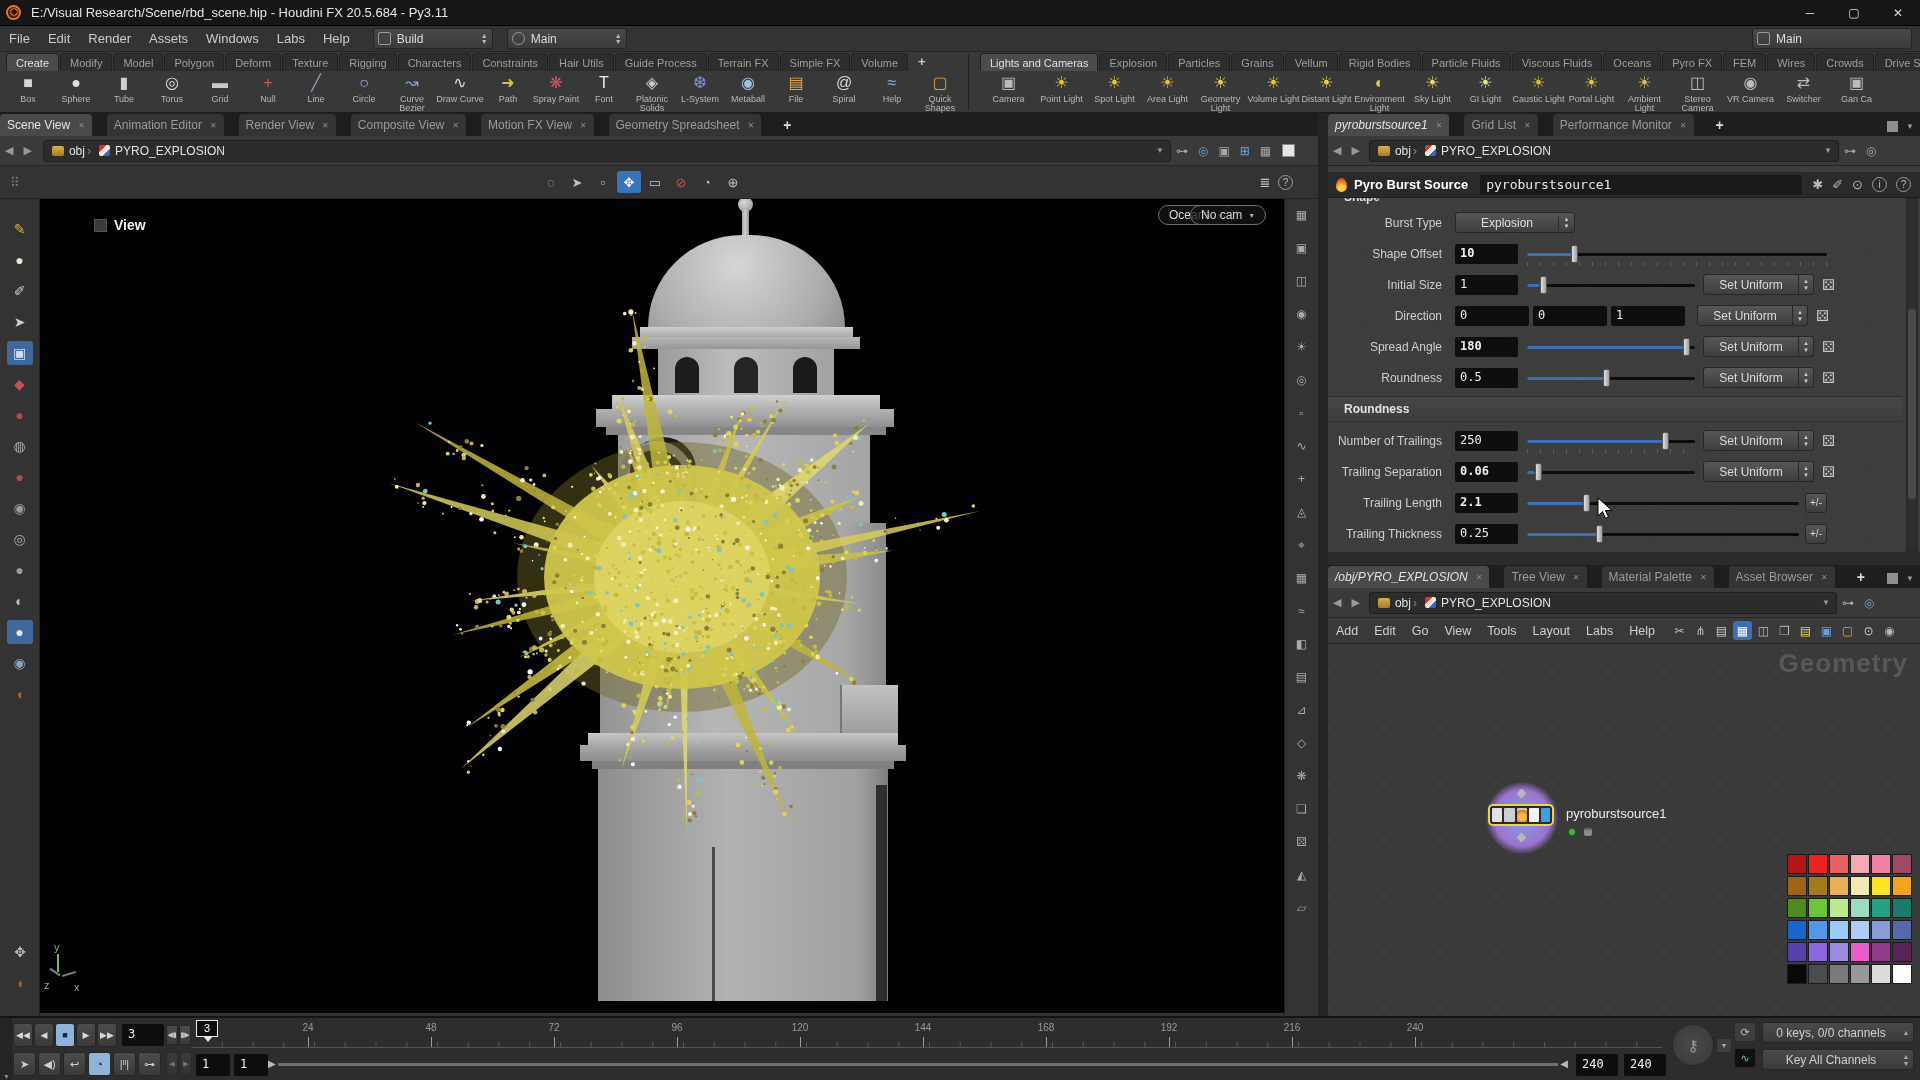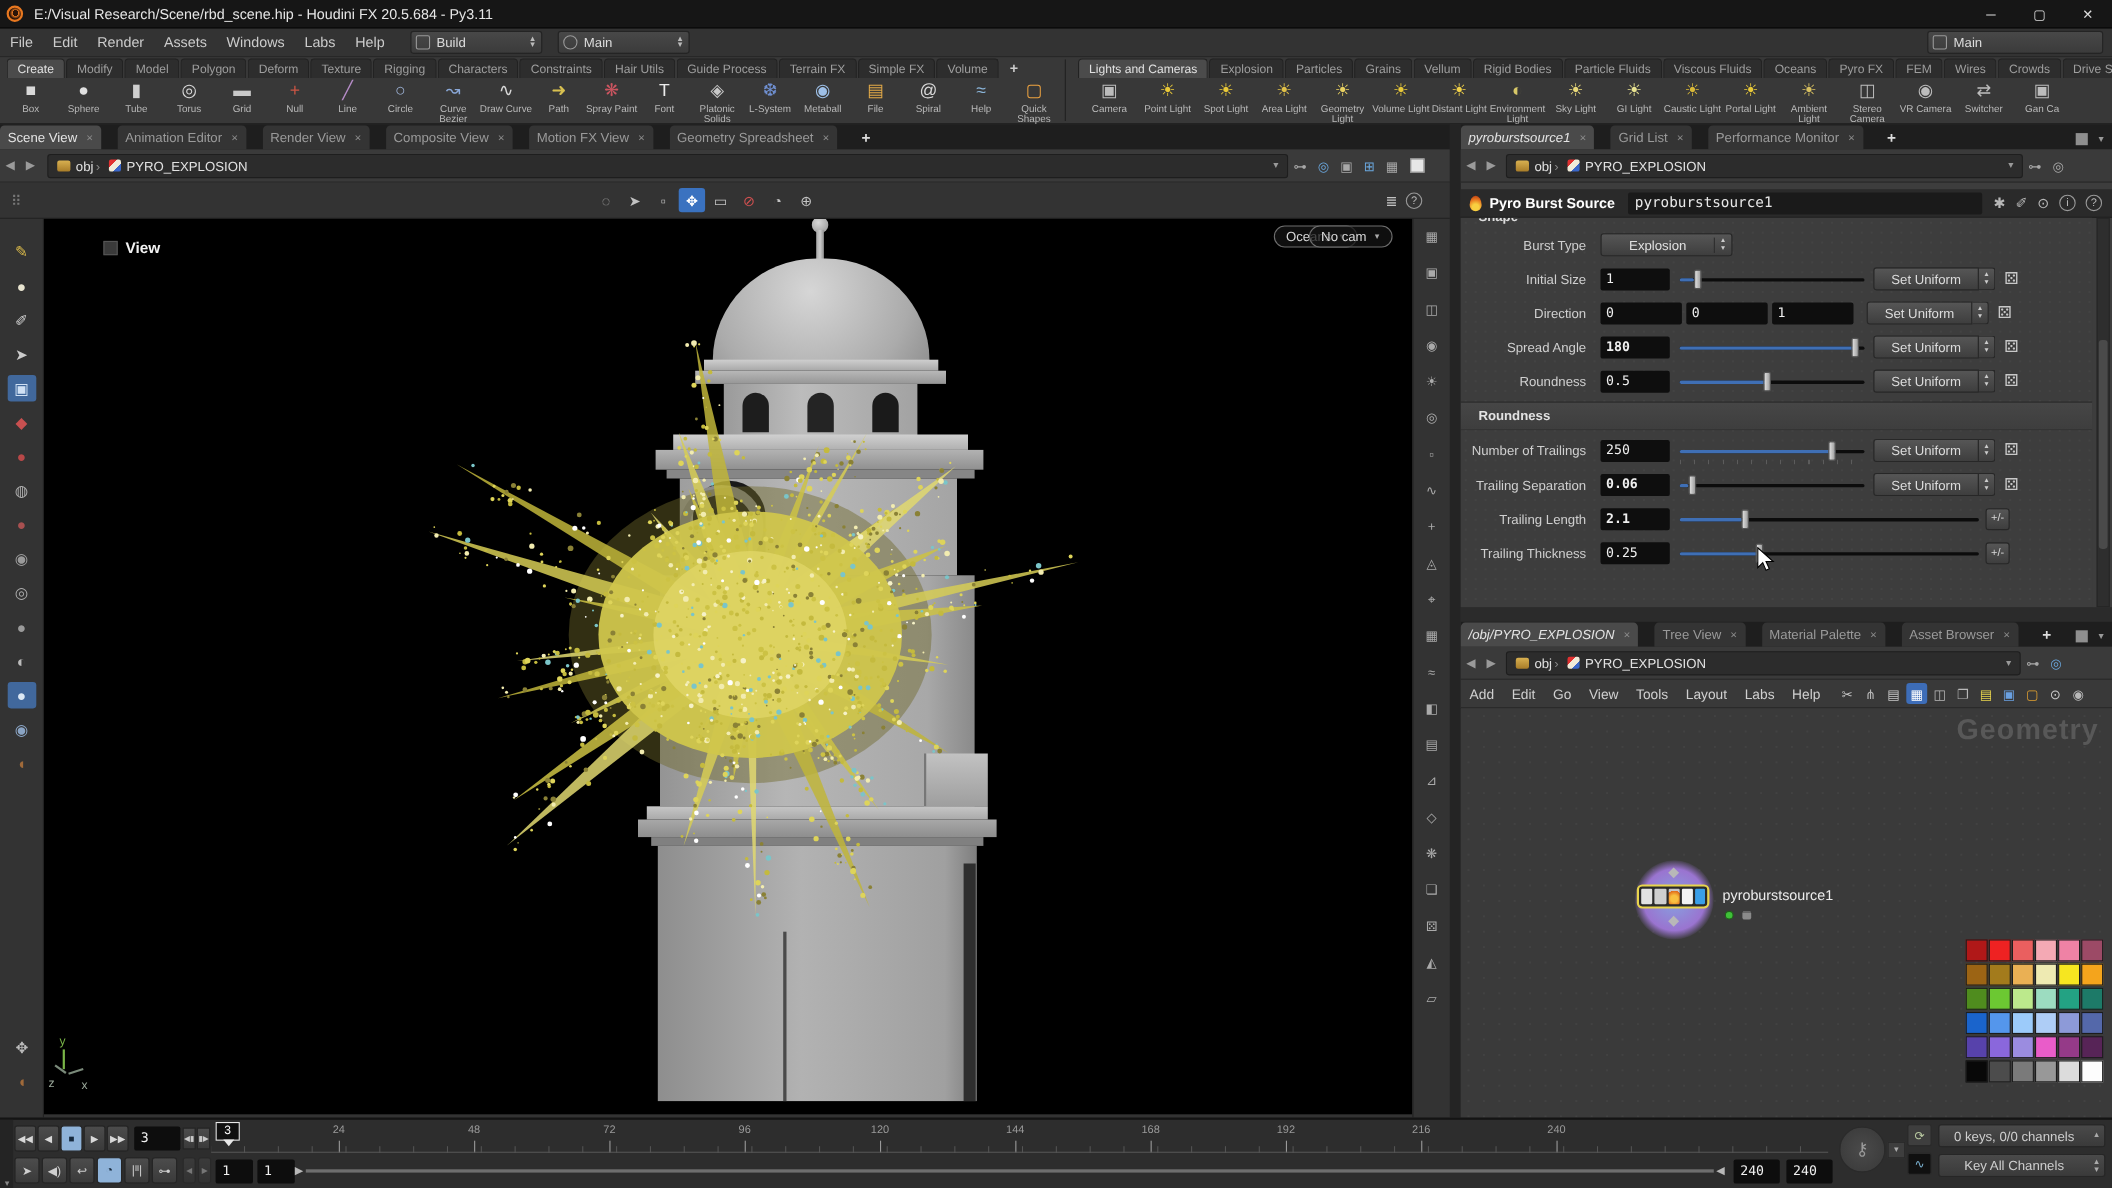--- a/index.html
+++ b/index.html
@@ -1889,20 +1889,30 @@
       </div>
       <div id="param-rows">
           <div class="prow">
             <div class="plabel">Burst Type</div>
             <div class="menu-btn">
               <span class="mlabel">Explosion</span>
               <span class="mspin">▲<br>▼</span>
             </div>
           </div>
           <div class="prow">
+            <div class="plabel">Shape Offset</div>
+            <div class="pfield bold">10</div>
+            <div class="pslider" style="width: 300px;">
+              <div class="track"></div>
+              <div class="fill" style="width: 45px;"></div>
+              <div class="handle" style="left: 43.95px;"></div>
+              <div class="ticks"></div>
+            </div>
+          </div>
+          <div class="prow">
             <div class="plabel">Initial Size</div>
             <div class="pfield">1</div>
             <div class="pslider" style="width: 168px;">
               <div class="track"></div>
               <div class="fill" style="width: 13.44px;"></div>
               <div class="handle" style="left: 12.88px;"></div>
             </div>
             <div class="uni-btn">Set Uniform</div>
             <div class="uni-spin">▲<br>▼</div>
             <div class="dice">⚄</div>

